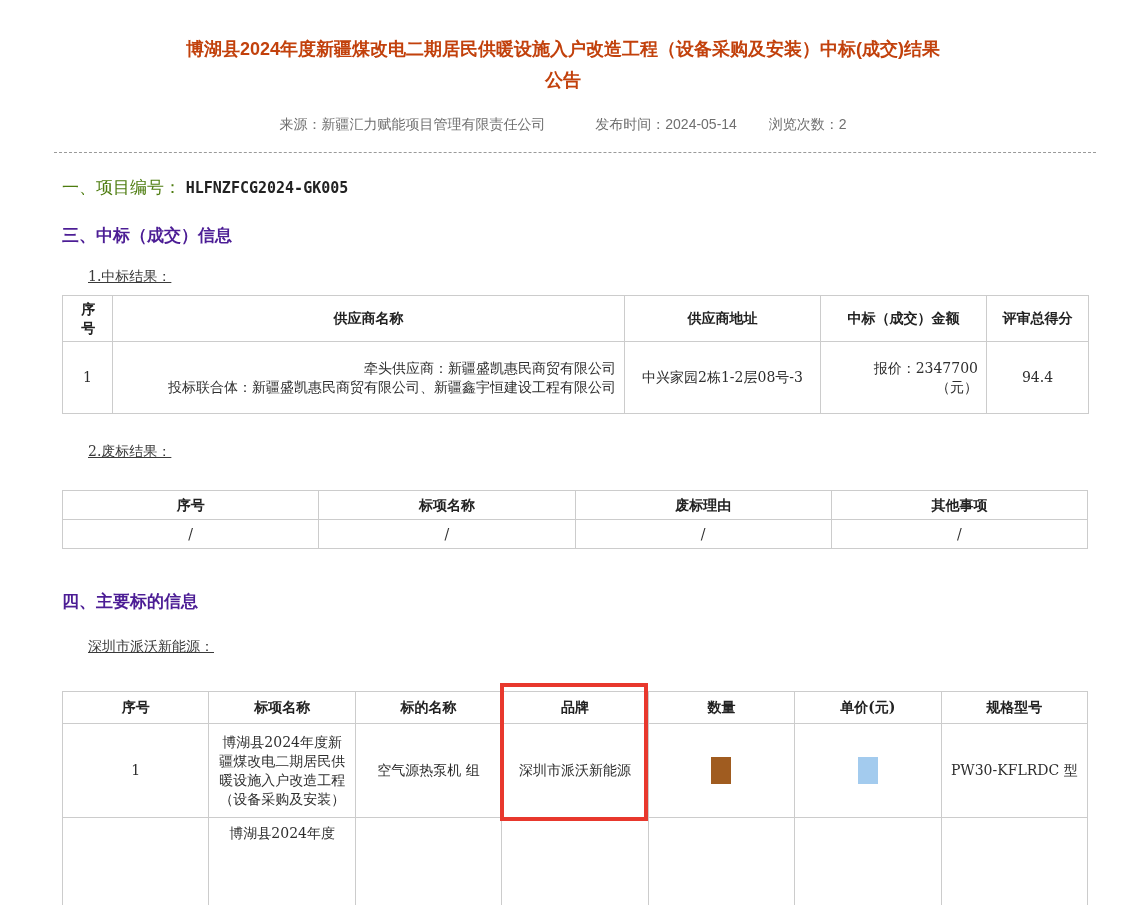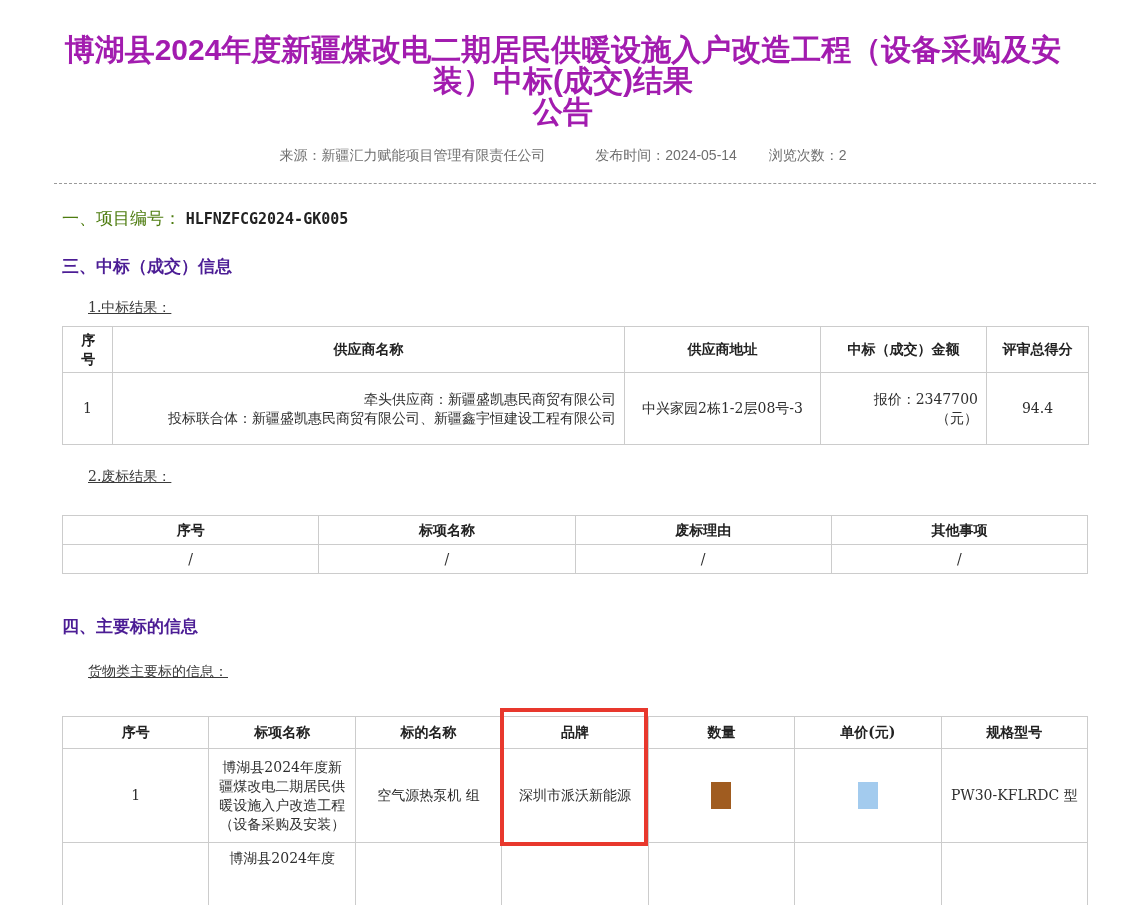--- a/index.html
+++ b/index.html
@@ -2,21 +2,21 @@
 <html><head>
 <meta charset="utf-8">
 <style>
   html,body{margin:0;padding:0;}
   body{
     width:1126px;height:905px;overflow:hidden;background:#ffffff;
     font-family:"Liberation Sans",sans-serif;color:#1c1c1c;
   }
   .title{
     margin:34px 40px 17px;text-align:center;
-    font-size:30px;line-height:31px;font-weight:700;color:#a21caf;
+    font-size:18px;line-height:31px;font-weight:700;color:#c2410c;
   }
   .t-line{display:block;}
   .meta{margin-top:20px;text-align:center;font-size:14px;color:#6f6f6f;}
   .meta-group{display:inline-block;white-space:nowrap;}
   .mg-publish{margin-left:46px;}
   .mg-views{margin-left:28px;}
   .divider{margin:18px 30px 0 54px;border-bottom:1px dashed #9a9a9a;height:0;}
   .content{margin:0 38px 0 62px;width:1026px;}
   .sec-line{margin:24px 0 0 0;font-size:17px;line-height:22px;}
   .sec-label{font-weight:400;color:#4d7c0f;}
@@ -111,21 +111,21 @@
           <td>中兴家园2栋1-2层08号-3</td>
           <td class="amount">
             <div>报价：2347700</div>
             <div>（元）</div>
           </td>
           <td>94.4</td>
         </tr>
       </tbody>
     </table>
 
-    <p class="sub-label" style="margin-top:22px;">2.废标结果：</p>
+    <p class="sub-label" style="margin-top:28px;">2.废标结果：</p>
 
     <table class="t2">
       <colgroup>
           <col style="width:25%">
           <col style="width:25%">
           <col style="width:25%">
           <col style="width:25%">
         </colgroup>
       <thead>
         <tr>
@@ -140,21 +140,21 @@
           <td>/</td>
           <td>/</td>
           <td>/</td>
           <td>/</td>
         </tr>
       </tbody>
     </table>
 
     <h2 class="sec-heading" style="margin-top:42px;">四、主要标的信息</h2>
 
-    <p class="sub-label" style="margin-top:24px;">货物类主要标的信息：</p>
+    <p class="sub-label" style="margin-top:24px;">深圳市派沃新能源：</p>
 
     <div class="t3wrap">
       <table class="t3">
         <colgroup>
             <col>
             <col>
             <col>
             <col>
             <col>
             <col>

